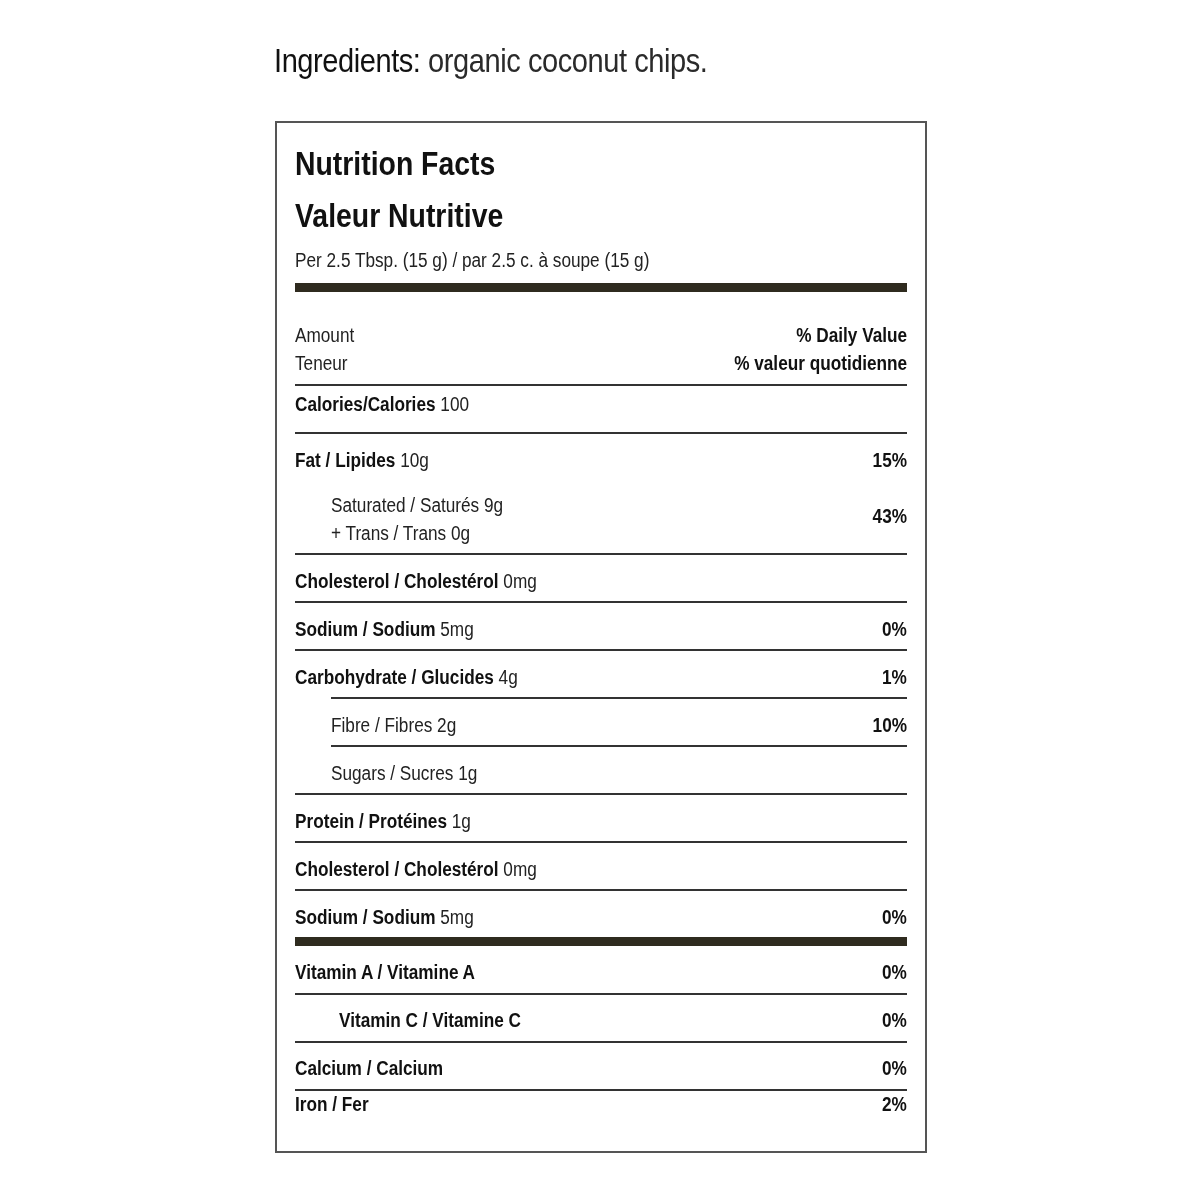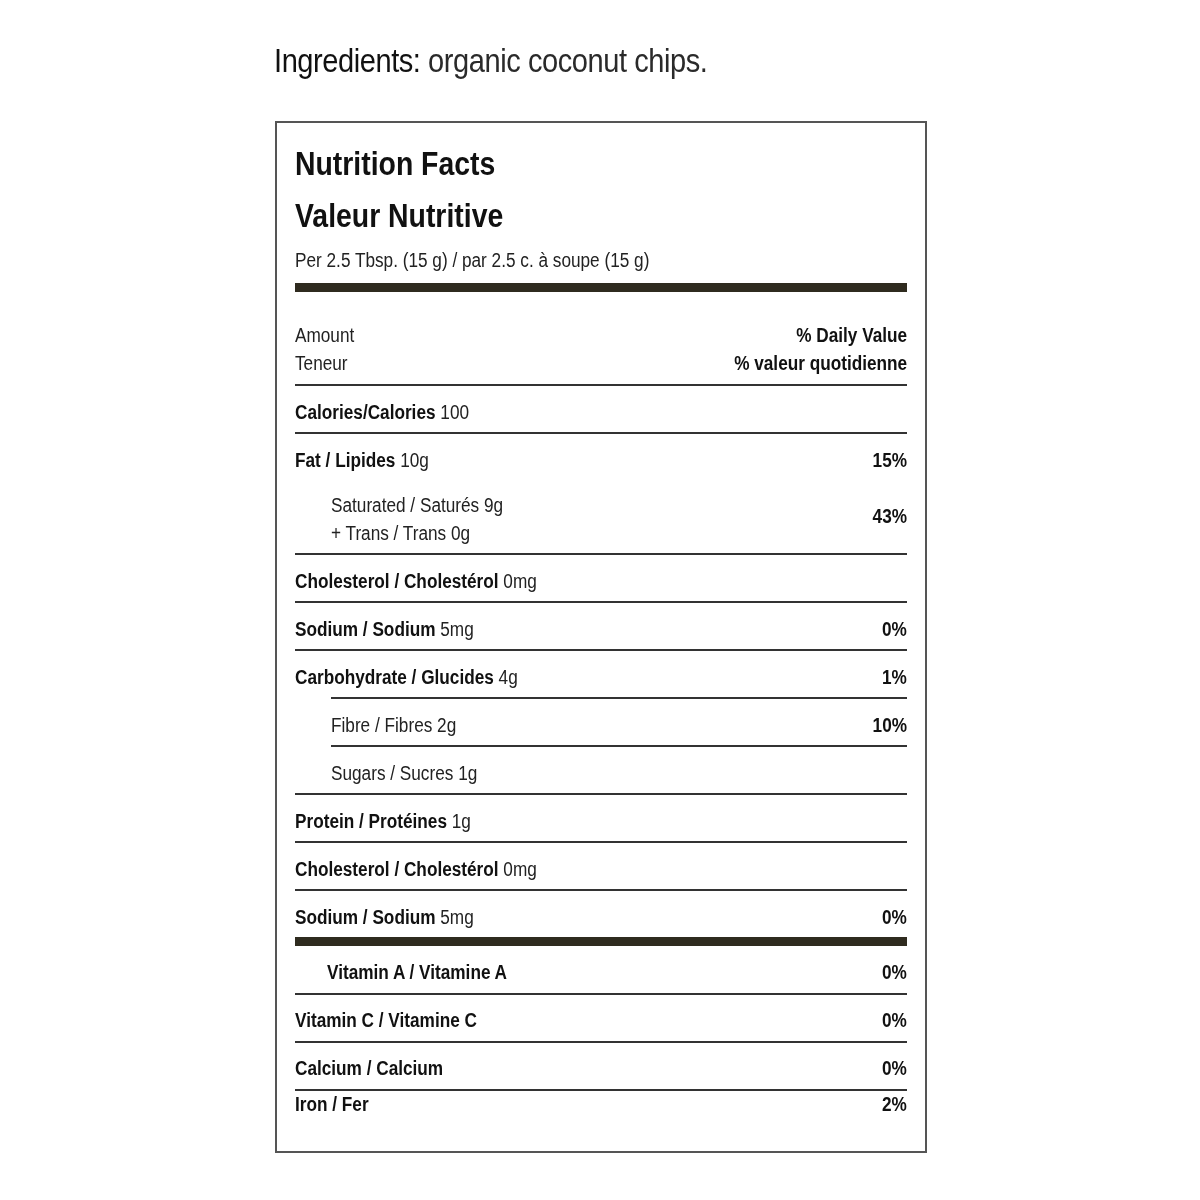--- a/index.html
+++ b/index.html
@@ -44,21 +44,21 @@
         <div>Amount</div>
         <div>Teneur</div>
       </div>
       <div class="r">
         <div>% Daily Value</div>
         <div>% valeur quotidienne</div>
       </div>
     </div>
     <div class="rule" style="top:261px; left:0;"></div>
 
-    <div class="row" style="top:272px; height:36px;">
+    <div class="row" style="top:264px; height:36px;">
       <div class="left" style="top:6px;"><span class="b">Calories/Calories</span><span class="v"> 100</span></div>
     </div>
     <div class="rule" style="top:309px; left:0;"></div>
 
     <div class="row" style="top:320px; height:36px;">
       <div class="left" style="top:6px;"><span class="b">Fat / Lipides</span><span class="v"> 10g</span></div>
       <div class="pct" style="top:6px;">15%</div>
     </div>
 
     <div class="row indent" style="top:366px; height:60px;">
@@ -107,27 +107,27 @@
       <div class="left" style="top:6px;"><span class="b">Cholesterol / Cholestérol</span><span class="v"> 0mg</span></div>
     </div>
     <div class="rule" style="top:766px; left:0;"></div>
 
     <div class="row" style="top:777px; height:36px;">
       <div class="left" style="top:6px;"><span class="b">Sodium / Sodium</span><span class="v"> 5mg</span></div>
       <div class="pct" style="top:6px;">0%</div>
     </div>
     <div class="thick" style="top:814px;"></div>
 
-    <div class="row" style="top:832px; height:36px;margin-left:32px;">
+    <div class="row" style="top:832px; height:36px;">
       <div class="left" style="top:6px;"><span class="b">Vitamin A / Vitamine A</span></div>
       <div class="pct" style="top:6px;">0%</div>
     </div>
     <div class="rule" style="top:870px; left:0;"></div>
 
-    <div class="row" style="top:880px; height:36px;">
+    <div class="row" style="top:880px; height:36px;margin-left:44px;">
       <div class="left" style="top:6px;"><span class="b">Vitamin C / Vitamine C</span></div>
       <div class="pct" style="top:6px;">0%</div>
     </div>
     <div class="rule" style="top:918px; left:0;"></div>
 
     <div class="row" style="top:928px; height:36px;">
       <div class="left" style="top:6px;"><span class="b">Calcium / Calcium</span></div>
       <div class="pct" style="top:6px;">0%</div>
     </div>
     <div class="rule" style="top:966px; left:0;"></div>

